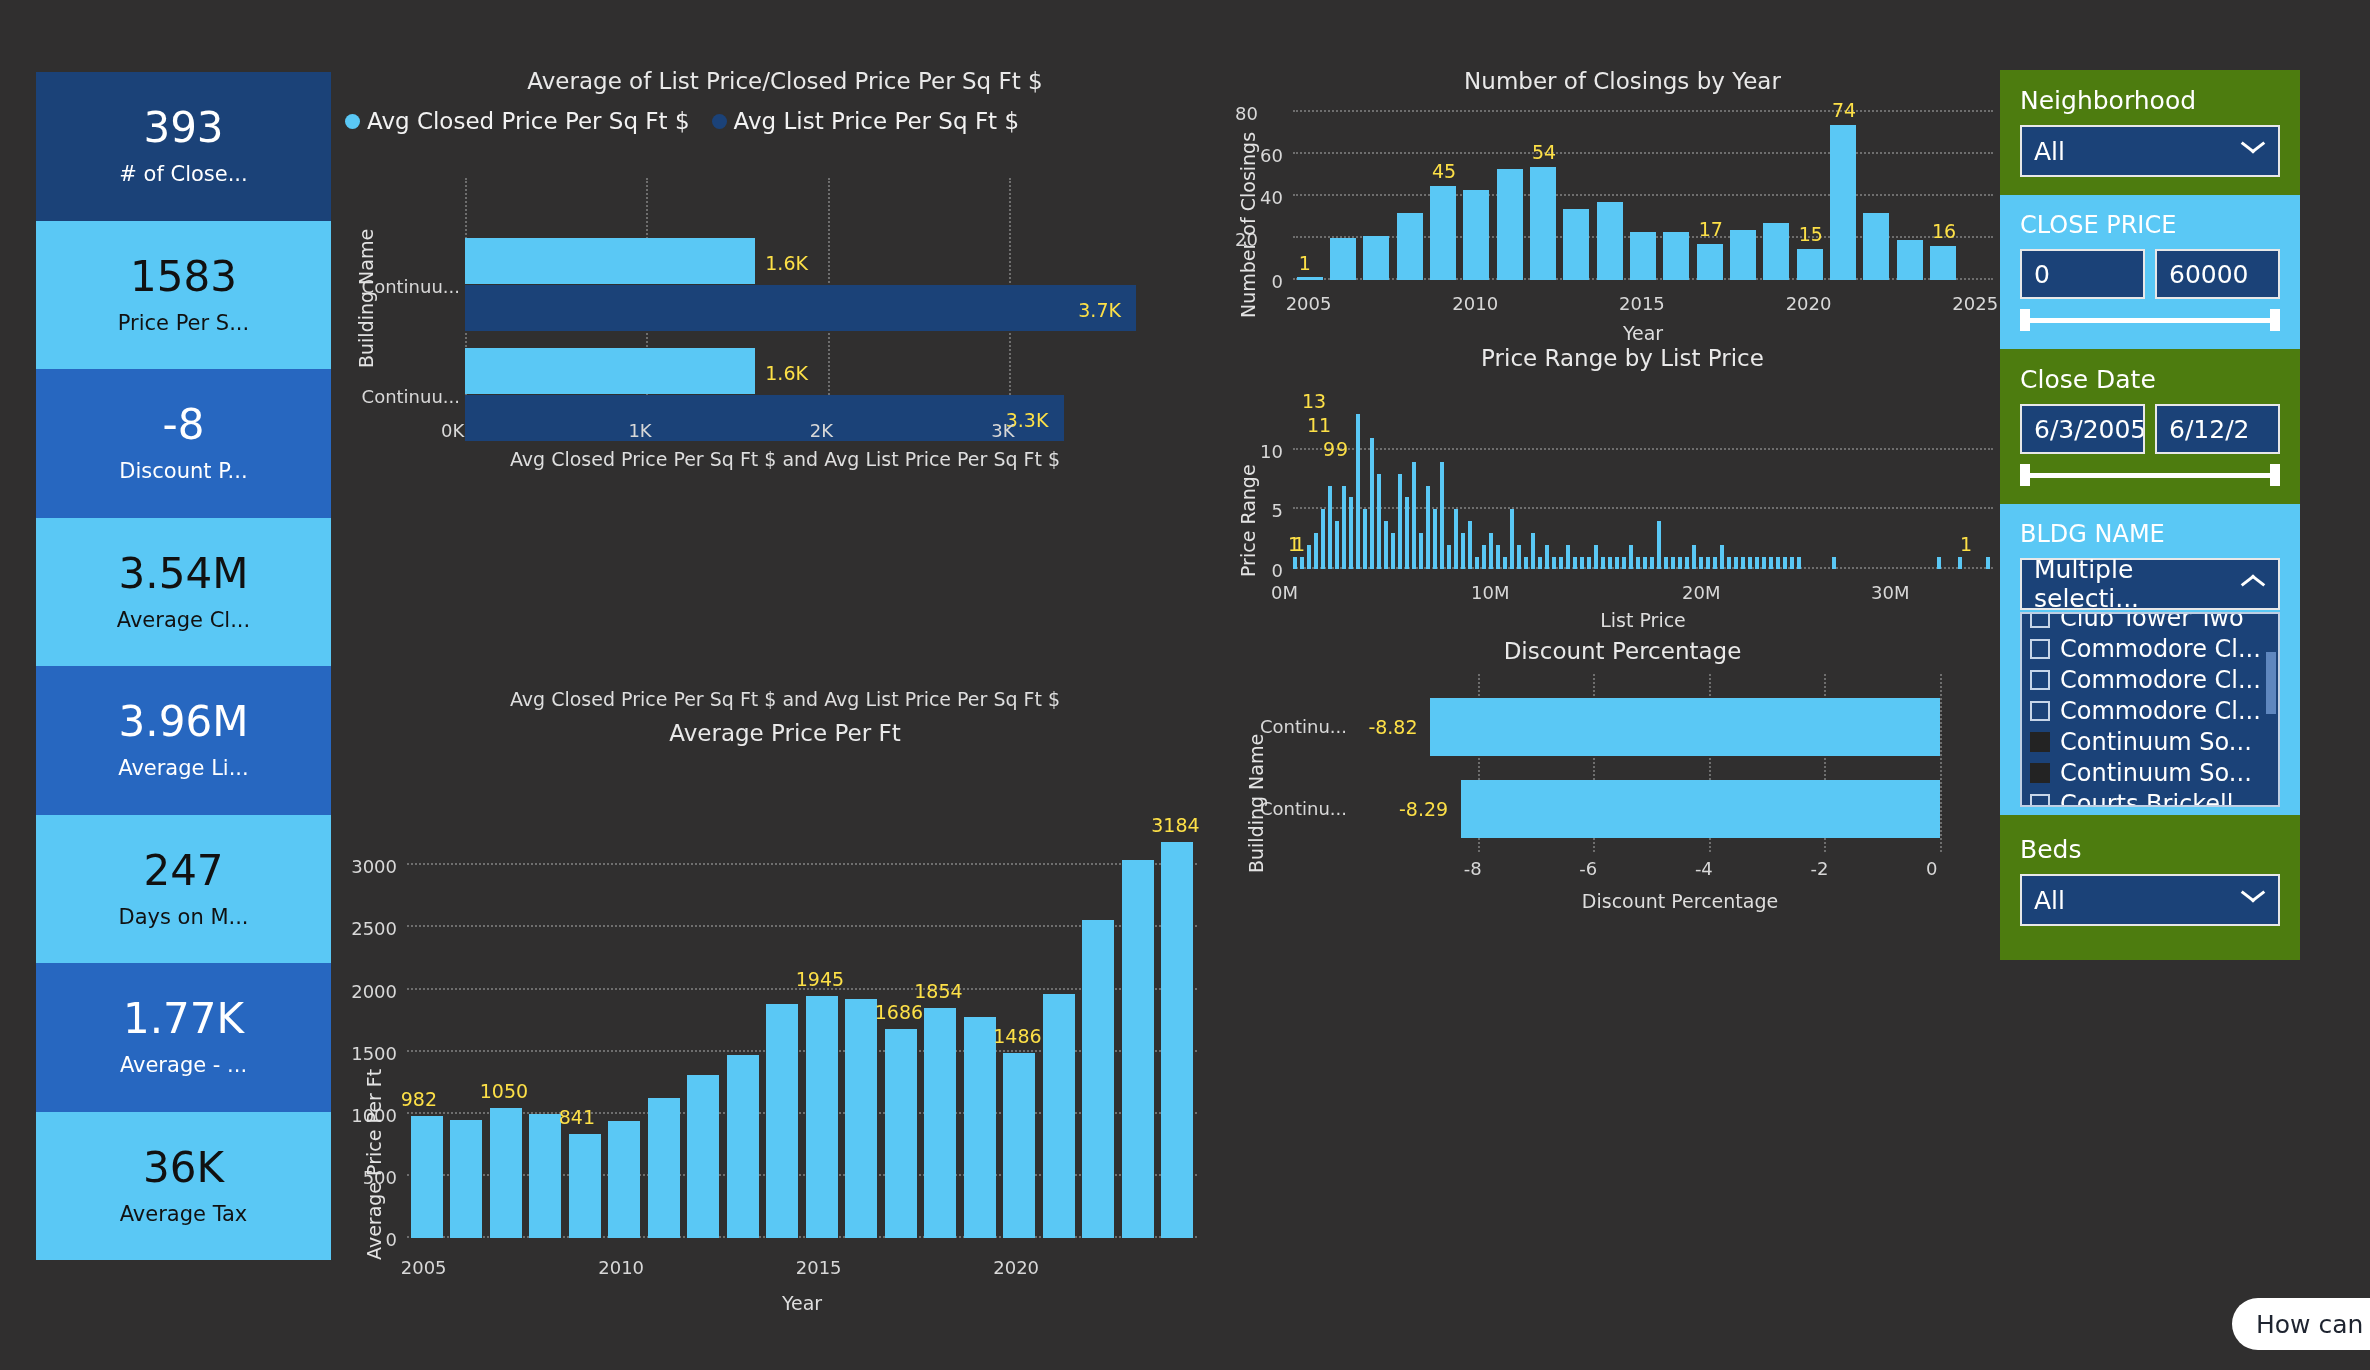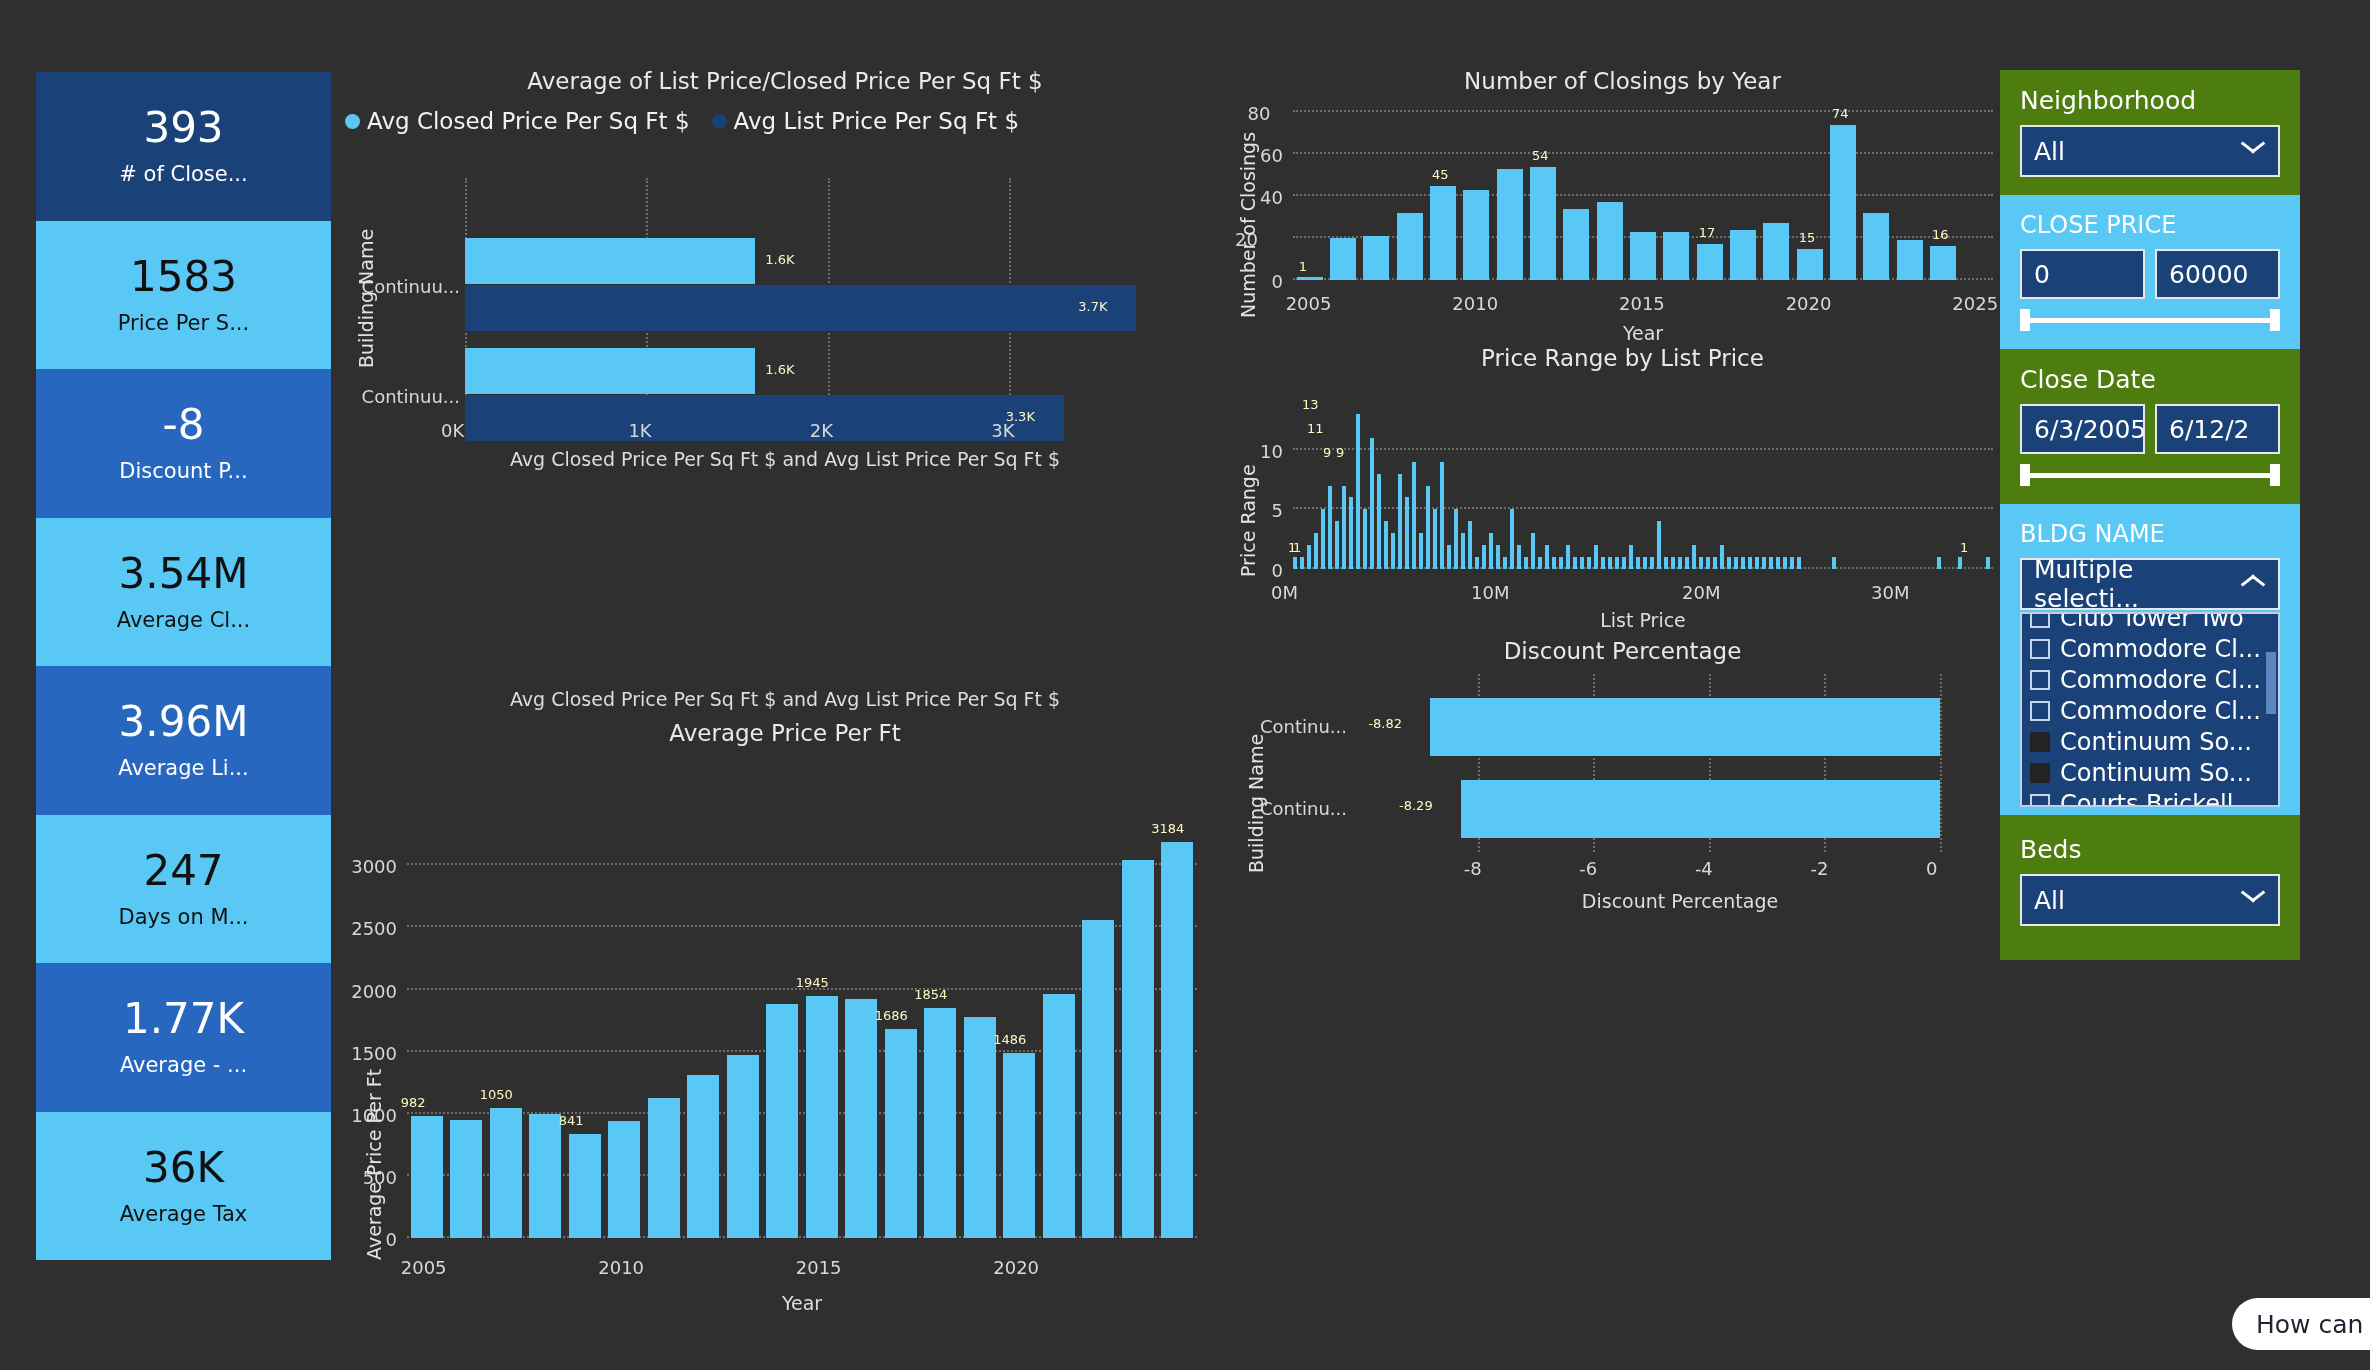--- a/index.html
+++ b/index.html
@@ -24,21 +24,21 @@
 
   
   .panel { position: absolute; }
   .chart-title { color: #e9e9e9; font-size: 23px; text-align: center; width: 100%; }
   .axis-title { color: #dedede; font-size: 19px; text-align: center; }
   .tick { color: #d8d8d8; font-size: 18px; position: absolute; white-space: nowrap; }
   .ylab-rot { position: absolute; color: #e3e3e3; font-size: 19px;
               transform: rotate(-90deg); transform-origin: 0 0; white-space: nowrap; }
   .gridline { position: absolute; height: 0; border-top: 2px dotted #6e6e6e; }
   .vgridline { position: absolute; width: 0; border-left: 2px dotted #6e6e6e; }
-  .dlabel { position: absolute; color: #fef9c3; font-size: 13px; white-space: nowrap; }
+  .dlabel { position: absolute; color: #fde047; font-size: 19px; white-space: nowrap; }
 
   
   #chart-avg-price-sqft { left: 345px; top: 68px; width: 880px; height: 425px; }
   .legend-row { display: flex; gap: 22px; align-items: center;
                 justify-content: flex-start; margin-top: 14px; padding-left: 0px; }
   .legend-item { display: flex; align-items: center; gap: 7px; color: #f2f2f2; font-size: 23px; }
   .legend-dot { width: 15px; height: 15px; border-radius: 50%; display: inline-block; }
 
   
   #chart-avg-price-per-ft { left: 345px; top: 700px; width: 880px; height: 660px; }
@@ -234,21 +234,21 @@
     <div id="c3-plot" style="position:absolute; left:0; top:34px; width:775px; height:230px;">
         <div class="gridline" style="left:58px; bottom:52px; width:700px;"></div>
         <div class="tick" style="left:0px; bottom:40px; width:48px; text-align:right;">0</div>
         <div class="gridline" style="left:58px; bottom:94px; width:700px;"></div>
         <div class="tick" style="left:0px; bottom:82px; width:48px; text-align:left;">20</div>
         <div class="gridline" style="left:58px; bottom:136px; width:700px;"></div>
         <div class="tick" style="left:0px; bottom:124px; width:48px; text-align:right;">40</div>
         <div class="gridline" style="left:58px; bottom:178px; width:700px;"></div>
         <div class="tick" style="left:0px; bottom:166px; width:48px; text-align:right;">60</div>
         <div class="gridline" style="left:58px; bottom:220px; width:700px;"></div>
-        <div class="tick" style="left:0px; bottom:208px; width:48px; text-align:center;">80</div>
+        <div class="tick" style="left:0px; bottom:208px; width:48px; text-align:left;">80</div>
         <div class="bar-v" style="left:61.666666666666664px; bottom:52px; width:26.000000000000004px; height:3px; background:#5ac8f5;"></div>
         <div class="dlabel" style="left:63.66666666666667px; bottom:58.1px;">1</div>
         <div class="bar-v" style="left:95.00000000000001px; bottom:52px; width:26.000000000000004px; height:42px; background:#5ac8f5;"></div>
         <div class="bar-v" style="left:128.33333333333334px; bottom:52px; width:26.000000000000004px; height:44.1px; background:#5ac8f5;"></div>
         <div class="bar-v" style="left:161.66666666666666px; bottom:52px; width:26.000000000000004px; height:67.2px; background:#5ac8f5;"></div>
         <div class="bar-v" style="left:195px; bottom:52px; width:26.000000000000004px; height:94.5px; background:#5ac8f5;"></div>
         <div class="dlabel" style="left:197px; bottom:150.5px;">45</div>
         <div class="bar-v" style="left:228.33333333333334px; bottom:52px; width:26.000000000000004px; height:90.3px; background:#5ac8f5;"></div>
         <div class="bar-v" style="left:261.6666666666667px; bottom:52px; width:26.000000000000004px; height:111.3px; background:#5ac8f5;"></div>
         <div class="bar-v" style="left:295.00000000000006px; bottom:52px; width:26.000000000000004px; height:113.4px; background:#5ac8f5;"></div>

